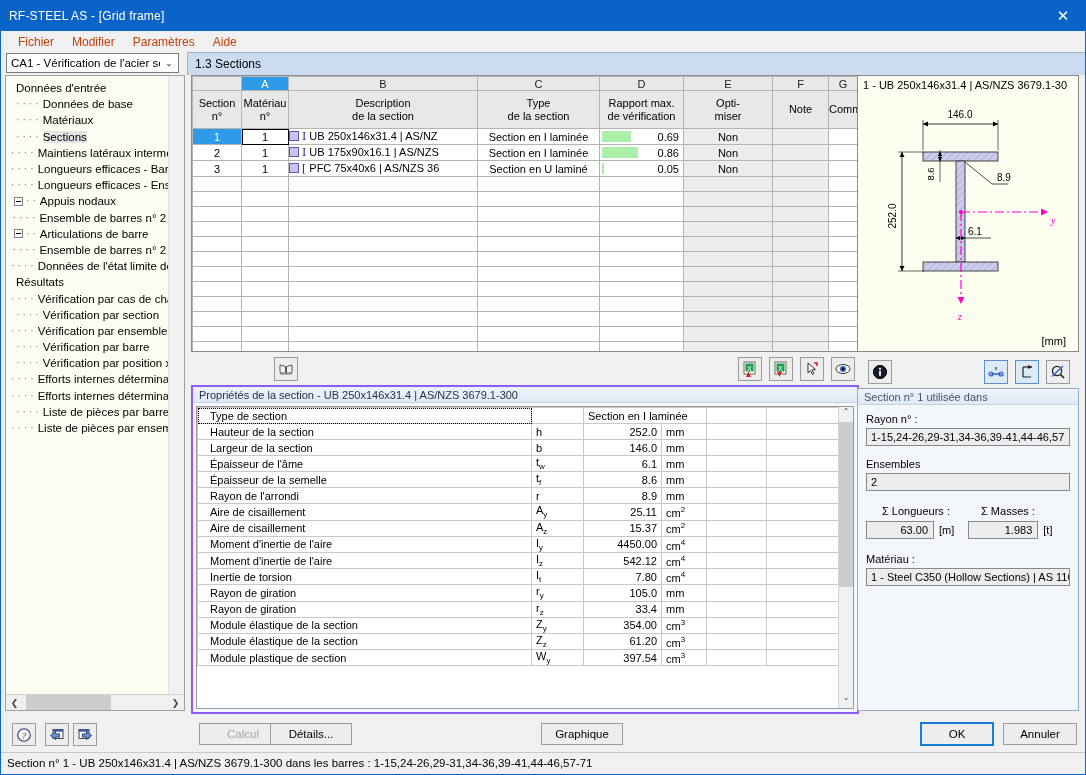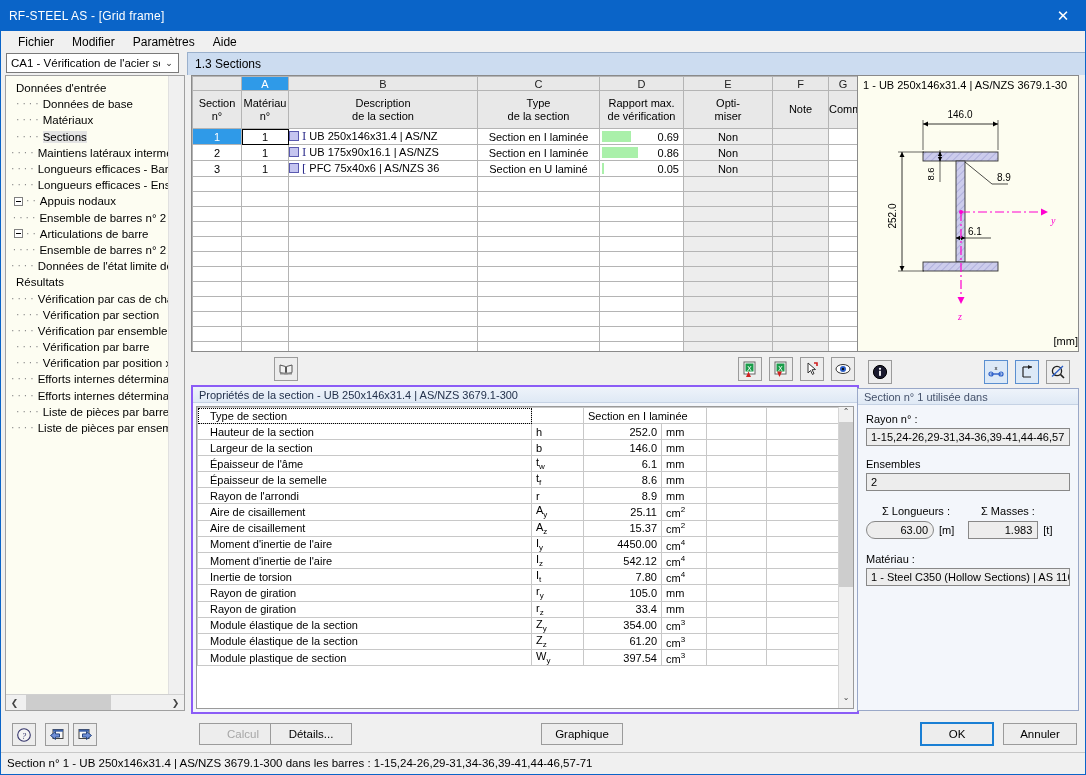--- a/index.html
+++ b/index.html
@@ -22,21 +22,21 @@
     font-size:12px;
   }
   .titlebar .t-title { flex:1; letter-spacing:.2px; }
   .titlebar .t-close {
     width:44px; height:26px; display:flex; align-items:center; justify-content:center;
     font-size:15px; font-family:"DejaVu Sans", sans-serif; color:#fff;
   }
 
   
   .menubar { height:21px; background:#f0f0f0; display:flex; align-items:center; padding-left:8px; }
-  .menubar .m-item { padding:4px 9px; font-size:12px; color:#000000; }
+  .menubar .m-item { padding:4px 9px; font-size:12px; color:#c2410c; }
 
   
   .topstrip { position:relative; height:24px; }
   .combo {
     position:absolute; left:5px; top:1px; width:173px; height:20px;
     background:#fff; border:1px solid #7a7a7a; display:flex; align-items:center;
     font-size:11.5px; padding-left:4px;
   }
   .combo .cv { flex:1; white-space:nowrap; overflow:hidden; }
   .combo .carrow { width:18px; text-align:center; font-size:9px; color:#222; font-family:"DejaVu Sans",sans-serif; }
@@ -137,21 +137,21 @@
   .p-vscroll .vbtn { height:15px; text-align:center; font-size:8px; color:#444; font-family:"DejaVu Sans",sans-serif; background:#f0f0f0;}
   .p-vscroll .vthumb { position:absolute; left:0; right:0; top:15px; height:165px; background:#cdcdcd; }
 
   
   .rightcol { position:absolute; right:4px; top:3px; width:222px; bottom:3px; }
   .secview {
     position:absolute; left:0; top:0; right:0; height:277px;
     border:1px solid #8a8a8a; background:#fdfdf0; overflow:hidden;
   }
   .secview .svtitle { font-size:11px; padding:3px 0 0 5px; white-space:nowrap; overflow:hidden; }
-  .secview .svunit { position:absolute; right:0; bottom:4px; font-size:11px;padding-left:24px; }
+  .secview .svunit { position:absolute; right:12px; bottom:4px; font-size:11px;padding-left:24px; }
   .rtools { position:absolute; left:0; top:283px; right:0; height:30px; }
   .infopane {
     position:absolute; left:0; top:313px; right:0; bottom:3px;
     border:1px solid #9aa8c8; background:#f3f6fb;
   }
   .infohdr { height:16px; background:linear-gradient(#eef3fa,#dfe9f5); border-bottom:1px solid #c5d2e4;
              font-size:11px; color:#44516a; padding:2px 0 0 6px; white-space:nowrap; }
   .ipad { padding:8px 8px 0 8px; }
   .flbl { font-size:11px; margin-bottom:3px; }
   .ftxt {
@@ -850,21 +850,21 @@
             <div class="frow" style="margin-top:14px;margin-left:16px;">
               <div class="fcol">
                 <div class="flbl">Σ Longueurs :</div>
               </div>
               <div class="fcol">
                 <div class="flbl">Σ Masses :</div>
               </div>
             </div>
             <div class="frow" style="margin-top:1px;">
               <div style="display:flex;gap:5px;">
-                <div class="ftxt" style="width:68px;text-align:right;padding-right:5px;border-radius:9px;">63.00</div>
+                <div class="ftxt" style="width:68px;text-align:right;padding-right:5px;">63.00</div>
                 <div class="unitlbl">[m]</div>
               </div>
               <div style="display:flex;gap:5px;margin-left:4px;">
                 <div class="ftxt" style="width:70px;text-align:right;padding-right:5px;">1.983</div>
                 <div class="unitlbl">[t]</div>
               </div>
             </div>
             <div class="flbl" style="margin-top:14px;">Matériau :</div>
             <div class="ftxt">1 - Steel C350 (Hollow Sections) | AS 116</div>
           </div>

